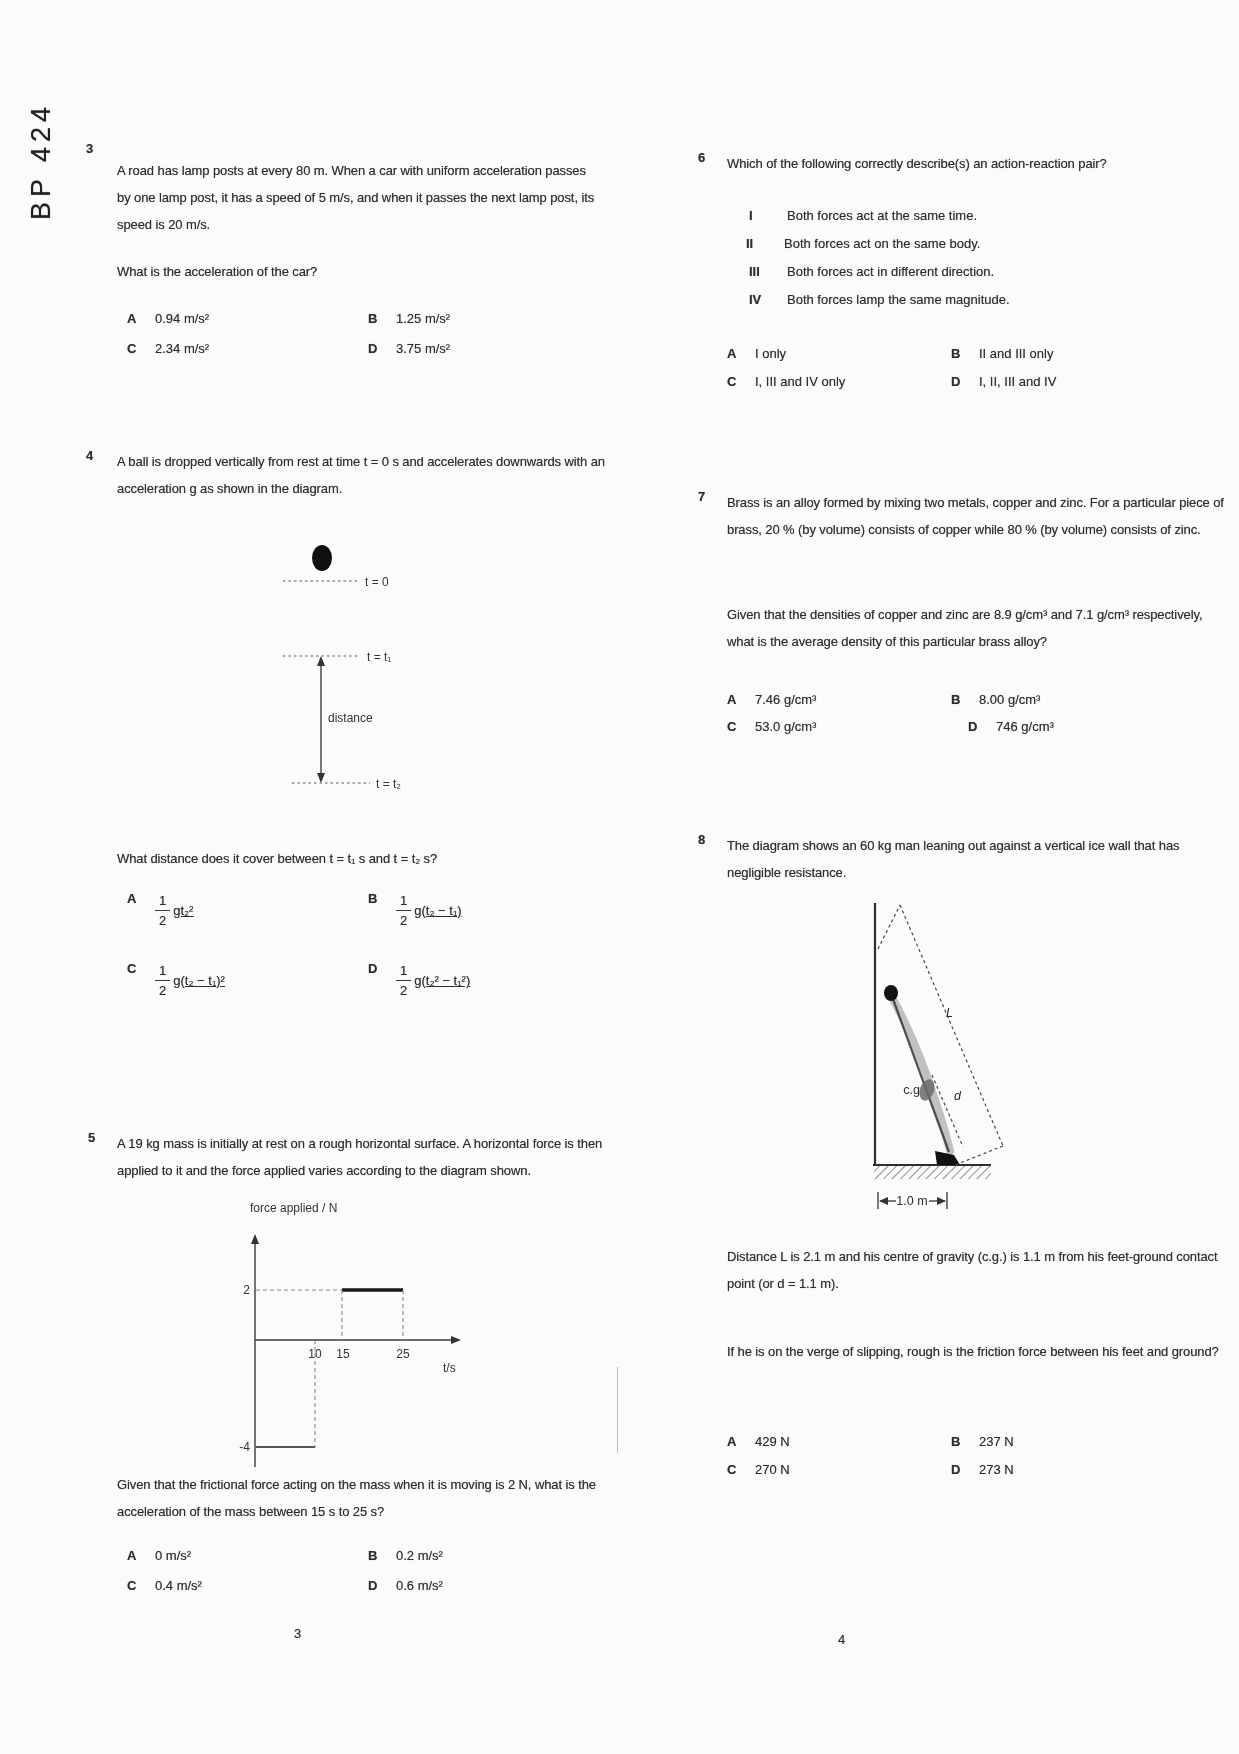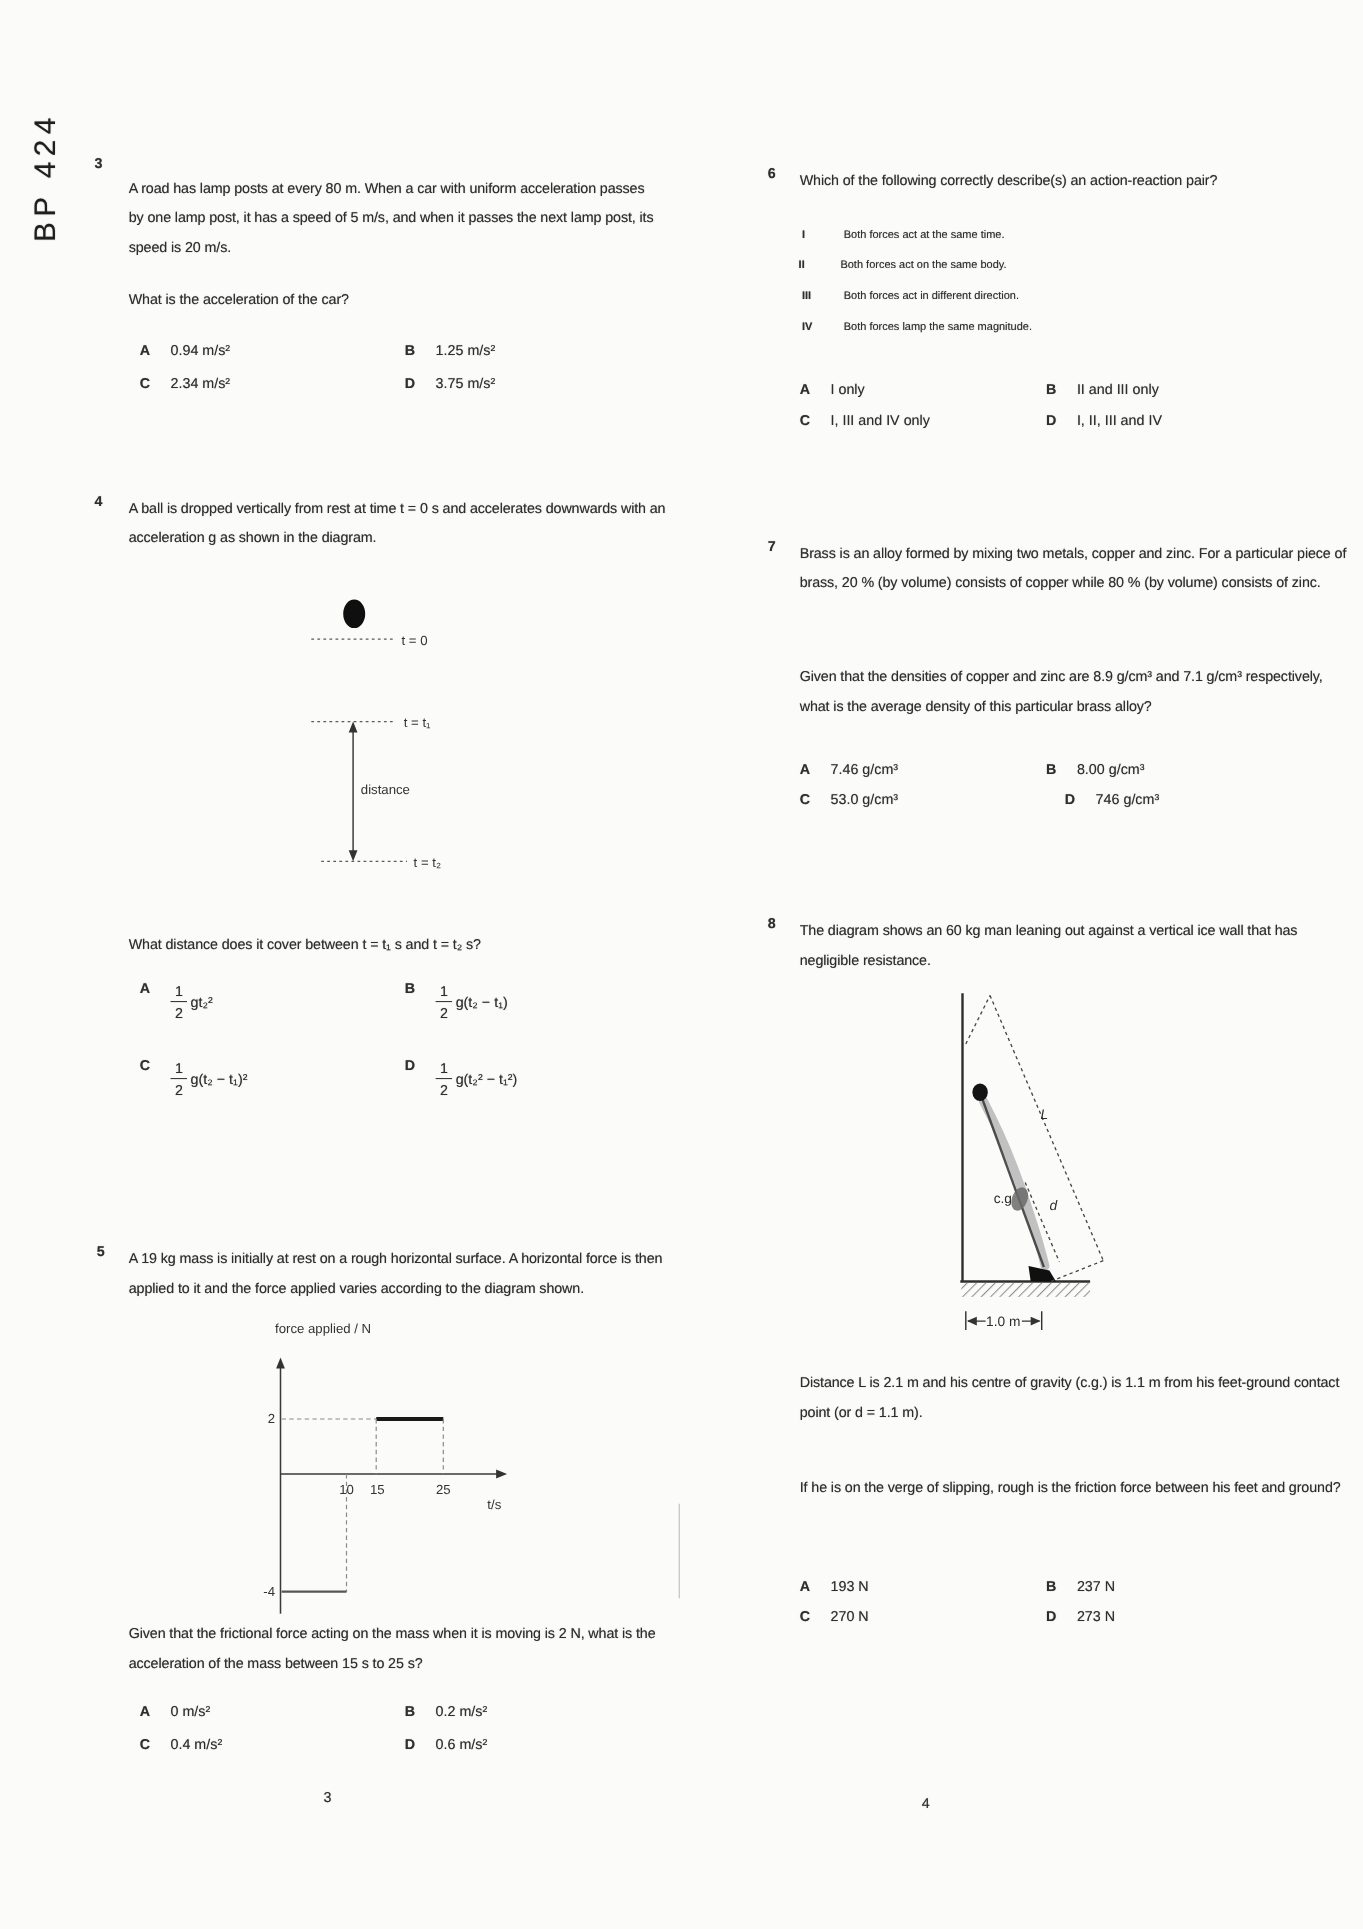--- a/index.html
+++ b/index.html
@@ -24,27 +24,27 @@
     font-size: 13px;
     font-weight: 700;
     text-shadow: 0 0 0.8px rgba(40,40,40,0.55);
   }
   .opt {
     font-size: 13px;
     white-space: nowrap;
     text-shadow: 0 0 0.8px rgba(40,40,40,0.5);
   }
   .opt .opt-label { display:inline-block; min-width:28px; font-weight:700; }
-  .stmt { font-size:10px; white-space:nowrap; text-shadow:0 0 0.8px rgba(40,40,40,0.5); }
+  .stmt { font-size:13px; white-space:nowrap; text-shadow:0 0 0.8px rgba(40,40,40,0.5);margin-left:20px; }
   .stmt .roman { display:inline-block; min-width:38px; font-weight:700; }
   .formula .opt-label { vertical-align: top; }
   .frac { display:inline-block; vertical-align:middle; text-align:center; margin-right:3px; }
   .fnum { display:block; border-bottom:1.3px solid #3a3a3a; padding:0 4px; line-height:19px; font-size:13px; }
   .fden { display:block; line-height:19px; font-size:13px; }
-  .fexpr { display:inline-block; vertical-align:middle; font-size:13px; }
+  .fexpr { display:inline-block; vertical-align:middle; font-size:13px;text-decoration:underline; }
   .pagenum { font-size:13px; text-shadow:0 0 0.8px rgba(40,40,40,0.5); }
   #paper-code {
     left:26px; top:220px;
     transform: rotate(-90deg);
     transform-origin: 0 0;
     font-size: 27px;
     letter-spacing: 5px;
     color: #1f1f1f;
     white-space: nowrap;
     text-shadow: 0 0 1px rgba(30,30,30,0.6);
@@ -196,21 +196,21 @@
       <line x1="177" y1="299" x2="177" y2="316" class="mline"></line>
       <line x1="110" y1="308" x2="126" y2="308" class="mline"></line>
       <polygon points="109,308 118,304 118,312" fill="#333"></polygon>
       <line x1="159" y1="308" x2="175" y2="308" class="mline"></line>
       <polygon points="176,308 167,304 167,312" fill="#333"></polygon>
       <text x="142" y="312" text-anchor="middle" class="dimlab">1.0 m</text>
     </svg>
 
     <div class="abs para" style="left:727px;top:1243px;width:508px">Distance L is 2.1 m and his centre of gravity (c.g.) is 1.1 m from his feet-ground contact point (or d = 1.1 m).</div>
     <div class="abs para" style="left:727px;top:1338px;width:508px">If he is on the verge of slipping, rough is the friction force between his feet and ground?</div>
-    <div class="abs opt" style="left:727px;top:1434px"><span class="opt-label">A</span><span>193 N</span></div>
+    <div class="abs opt" style="left:727px;top:1434px"><span class="opt-label">A</span><span>429 N</span></div>
     <div class="abs opt" style="left:951px;top:1434px"><span class="opt-label">B</span><span>237 N</span></div>
     <div class="abs opt" style="left:727px;top:1462px"><span class="opt-label">C</span><span>270 N</span></div>
     <div class="abs opt" style="left:951px;top:1462px"><span class="opt-label">D</span><span>273 N</span></div>
   </div>
 
   <div class="abs pagenum" style="left:294px;top:1626px">3</div>
   <div class="abs pagenum" style="left:838px;top:1632px">4</div>
   <div class="abs divider-mark" style="left:617px;top:1367px;width:1px;height:86px"></div>
 
 </div>

